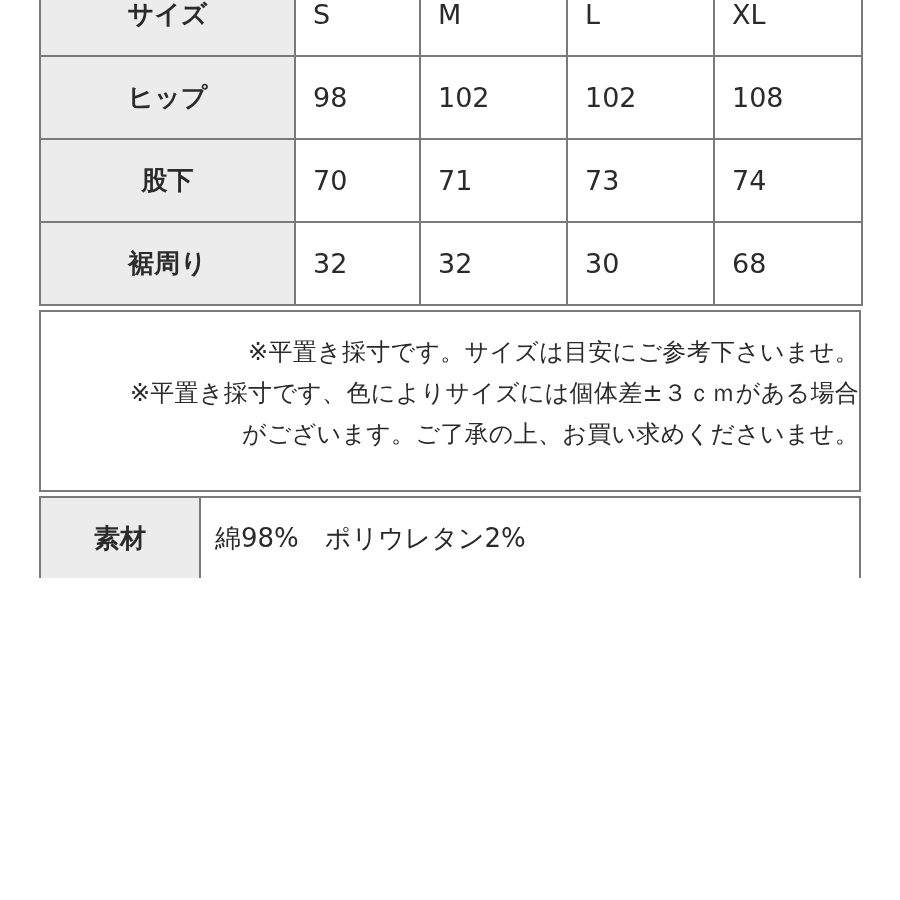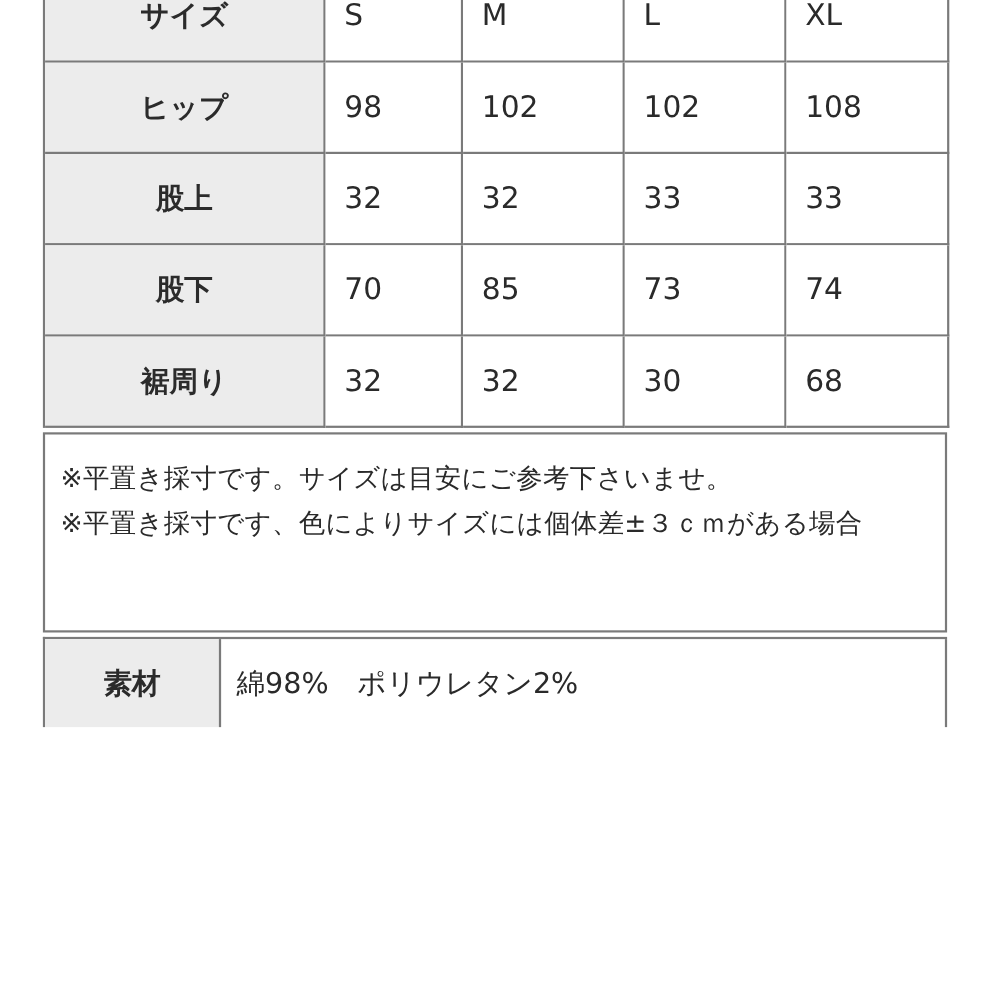--- a/index.html
+++ b/index.html
@@ -24,21 +24,21 @@
     font-size: 26px; color: #2b2b2b;
   }
   table.size td.val { background: #ffffff; padding-left: 17px; color: #2a2a2a; }
   col.c0 { width: 255px; } col.c1 { width: 125px; } col.c2 { width: 147px; }
   col.c3 { width: 147px; } col.c4 { width: 148px; }
   .notes {
     margin-top: 4px; border: 2px solid #7a7a7a; height: 182px; box-sizing: border-box;
     padding: 20px 0 0 14px; font-size: 24px; line-height: 41px; color: #2a2a2a;
     letter-spacing: 0.3px;
   }
-  .notes div { white-space: nowrap; }
+  .notes div { white-space: nowrap; text-align: right; }
   table.mat {
     margin-top: 4px; border-collapse: separate; border-spacing: 0; width: 822px;
     table-layout: fixed; border-left: 2px solid #7a7a7a; border-top: 2px solid #7a7a7a;
   }
   table.mat td {
     border-right: 2px solid #7a7a7a; height: 80px; padding: 0; font-size: 26px;
   }
   table.mat td.head { background: #ececec; text-align: center; font-weight: bold; width: 158px; }
   table.mat td.val { padding-left: 14px; }
 </style>
@@ -63,46 +63,40 @@
       <td class="val">XL</td>
     </tr>
     <tr>
       <td class="head">ヒップ</td>
       <td class="val">98</td>
       <td class="val">102</td>
       <td class="val">102</td>
       <td class="val">108</td>
     </tr>
     <tr>
-      <td class="head">股上</td>
-      <td class="val">32</td>
-      <td class="val">32</td>
-      <td class="val">33</td>
-      <td class="val">33</td>
-    </tr>
-    <tr>
       <td class="head">股下</td>
       <td class="val">70</td>
-      <td class="val">85</td>
+      <td class="val">71</td>
       <td class="val">73</td>
       <td class="val">74</td>
     </tr>
     <tr>
       <td class="head">裾周り</td>
       <td class="val">32</td>
       <td class="val">32</td>
       <td class="val">30</td>
       <td class="val">68</td>
     </tr>
   </tbody>
     </table>
 
   <div class="notes">
     <div>※平置き採寸です。サイズは目安にご参考下さいませ。</div>
     <div>※平置き採寸です、色によりサイズには個体差±３ｃｍがある場合</div>
+    <div>がございます。ご了承の上、お買い求めくださいませ。</div>
   </div>
 
   <table class="mat">
     <tbody>
         <tr>
       <td class="head">素材</td>
       <td class="val">綿98%　ポリウレタン2%</td>
     </tr>
   </tbody>
     </table>

